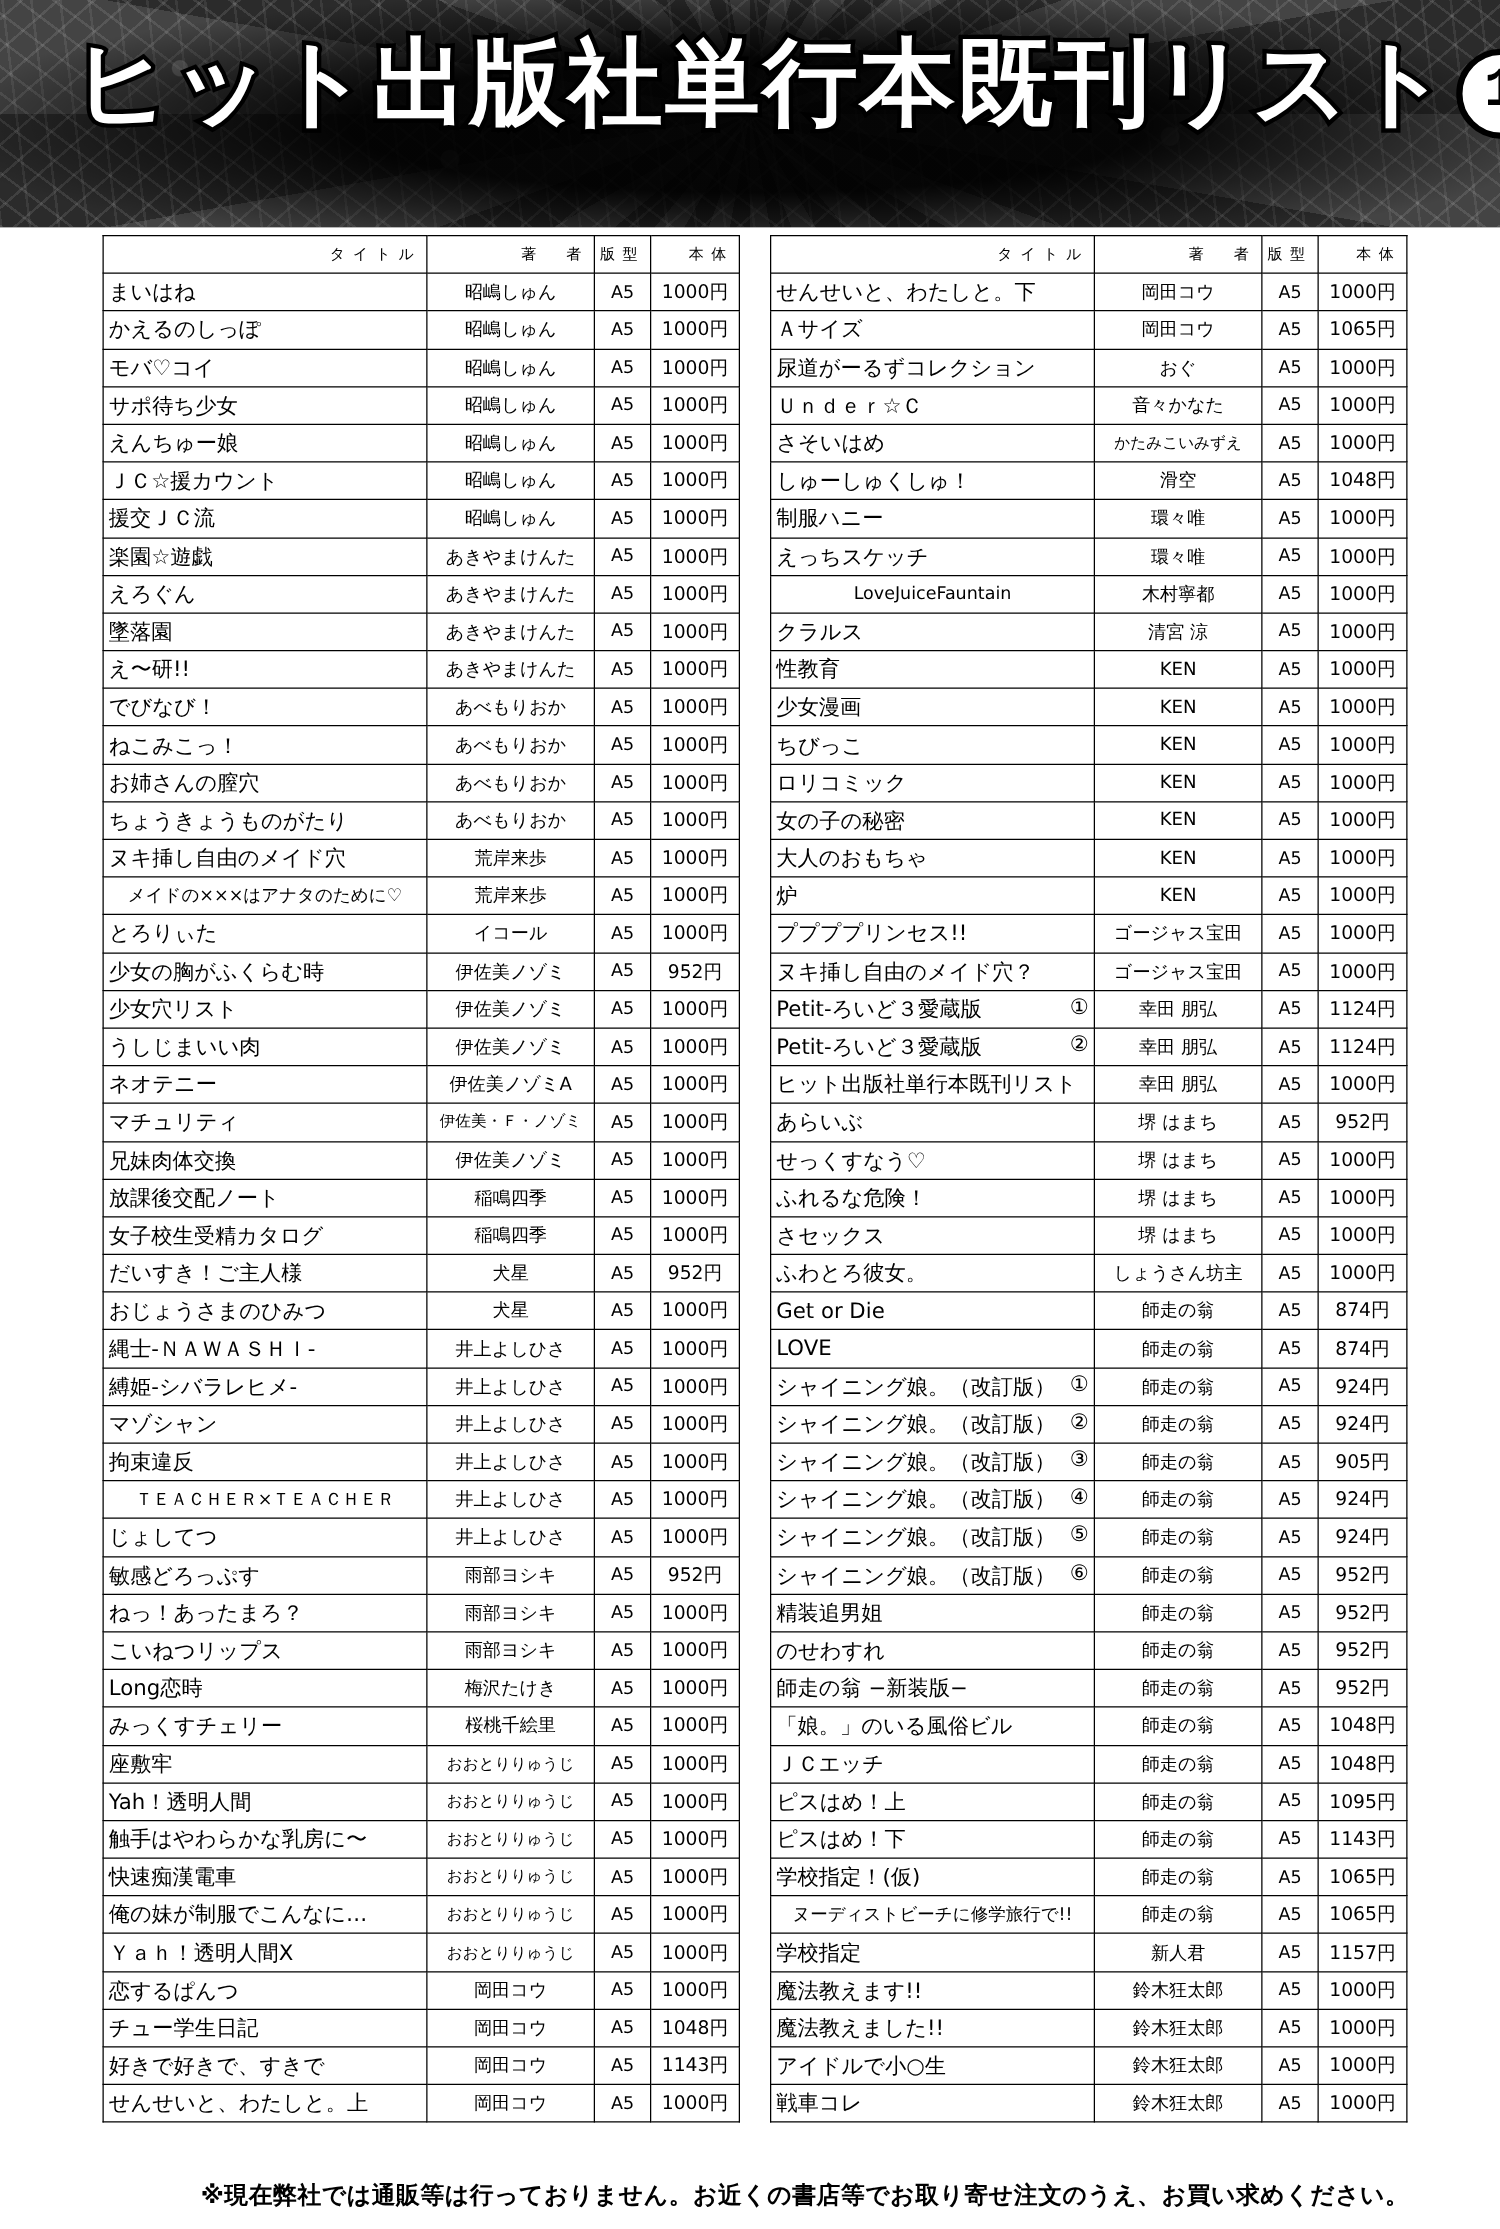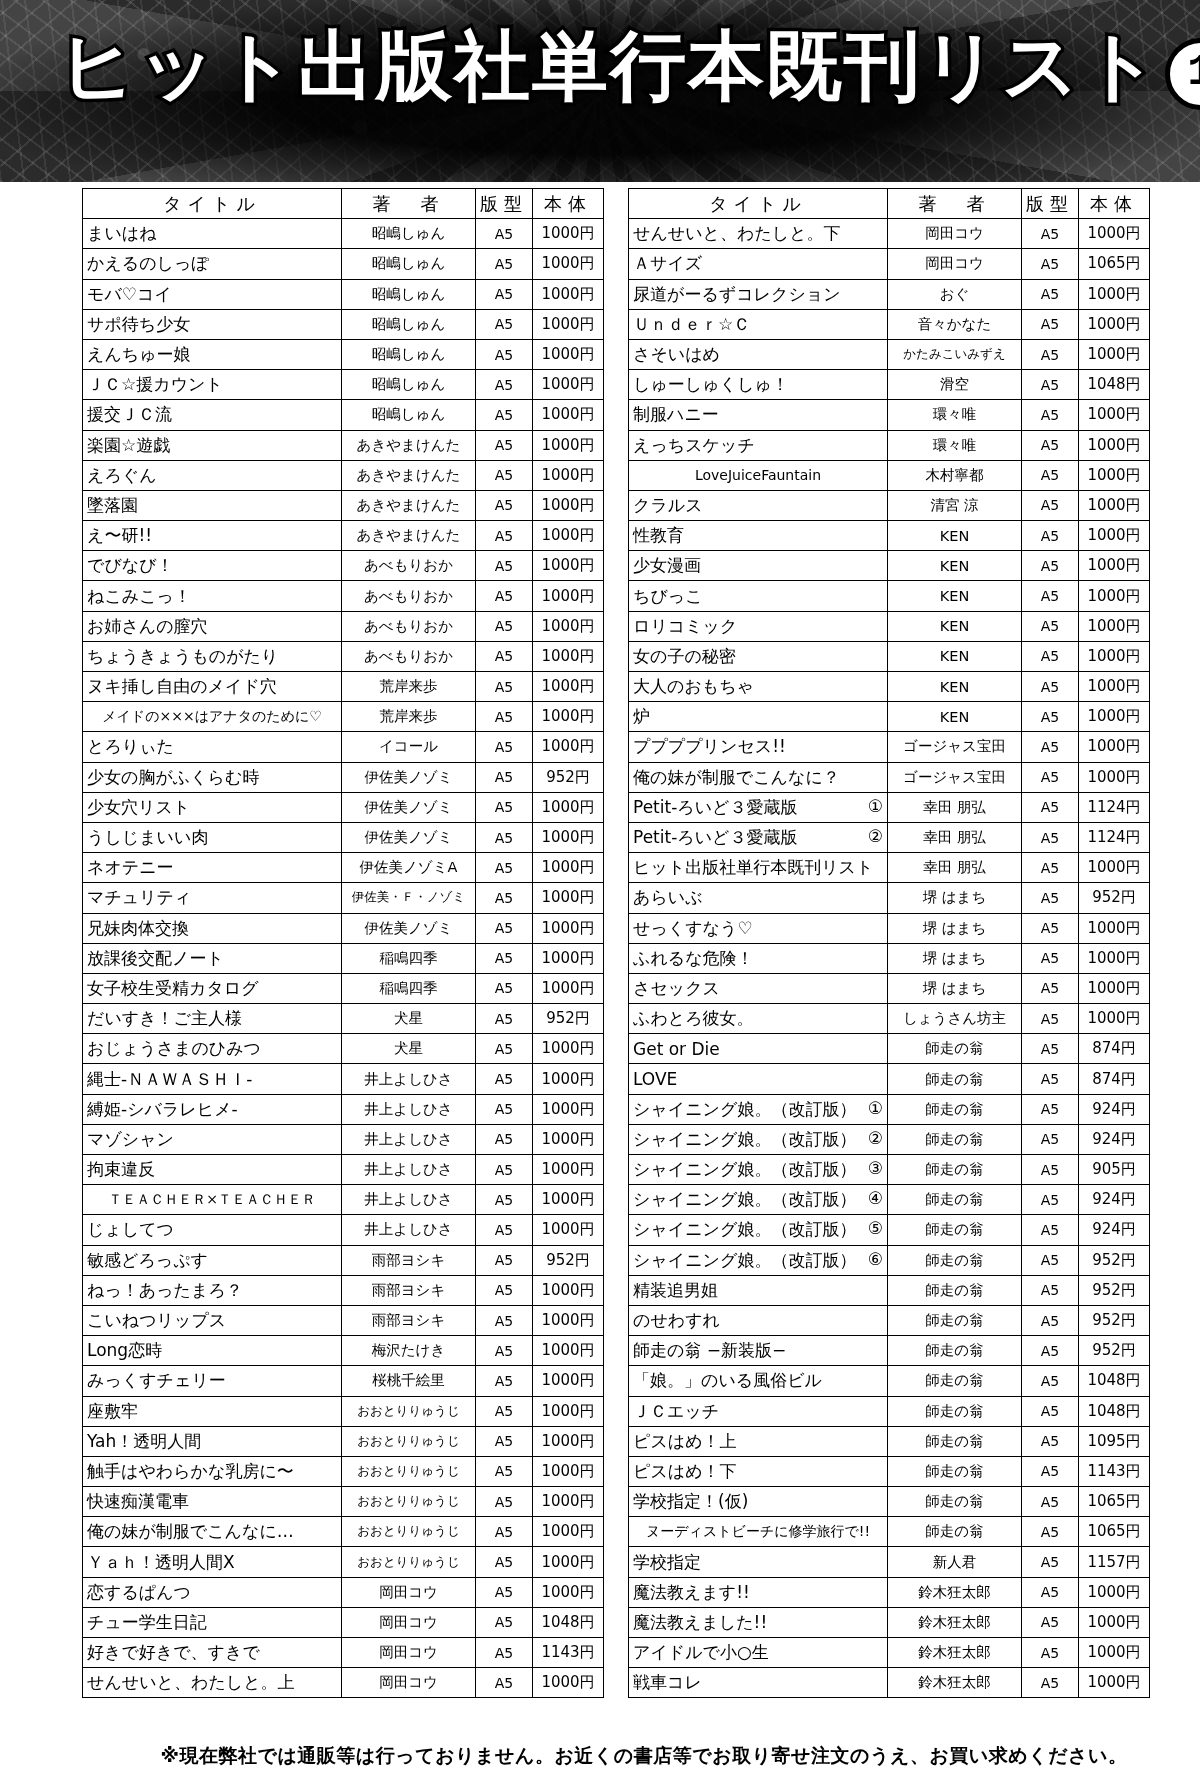--- a/index.html
+++ b/index.html
@@ -79,22 +79,22 @@
     border:1px solid #000;
     height:29.2px;
     padding:0 4px;
     white-space:nowrap;
     overflow:hidden;
     font-weight:400;
   }
   table.lst th{
     font-weight:400;
     letter-spacing:6px;
-    text-align:center;
-    font-size:18px;
+    text-align:right;
+    font-size:12px;
   }
   .c-title{width:250px;text-align:left;}
   .c-author{width:125px;text-align:center;font-size:14.5px;}
   .c-size{width:35px;text-align:center;font-size:14px;}
   .c-price{width:62px;text-align:center;font-size:15px;}
   .t-main{font-size:17px;}
   .t-sm{font-size:14px;text-align:center;}
   .a-sm{font-size:12.5px;}
   .idx{float:right;}
 
@@ -538,21 +538,21 @@
             <td class="c-size">A5</td>
             <td class="c-price">1000円</td>
           </tr>
           <tr>
             <td class="c-title t-main">ププププリンセス!!</td>
             <td class="c-author ">ゴージャス宝田</td>
             <td class="c-size">A5</td>
             <td class="c-price">1000円</td>
           </tr>
           <tr>
-            <td class="c-title t-main">俺の妹が制服でこんなに？</td>
+            <td class="c-title t-main">ヌキ挿し自由のメイド穴？</td>
             <td class="c-author ">ゴージャス宝田</td>
             <td class="c-size">A5</td>
             <td class="c-price">1000円</td>
           </tr>
           <tr>
             <td class="c-title t-main">Petit-ろいど３愛蔵版<span class="idx">①</span></td>
             <td class="c-author ">幸田 朋弘</td>
             <td class="c-size">A5</td>
             <td class="c-price">1124円</td>
           </tr>

